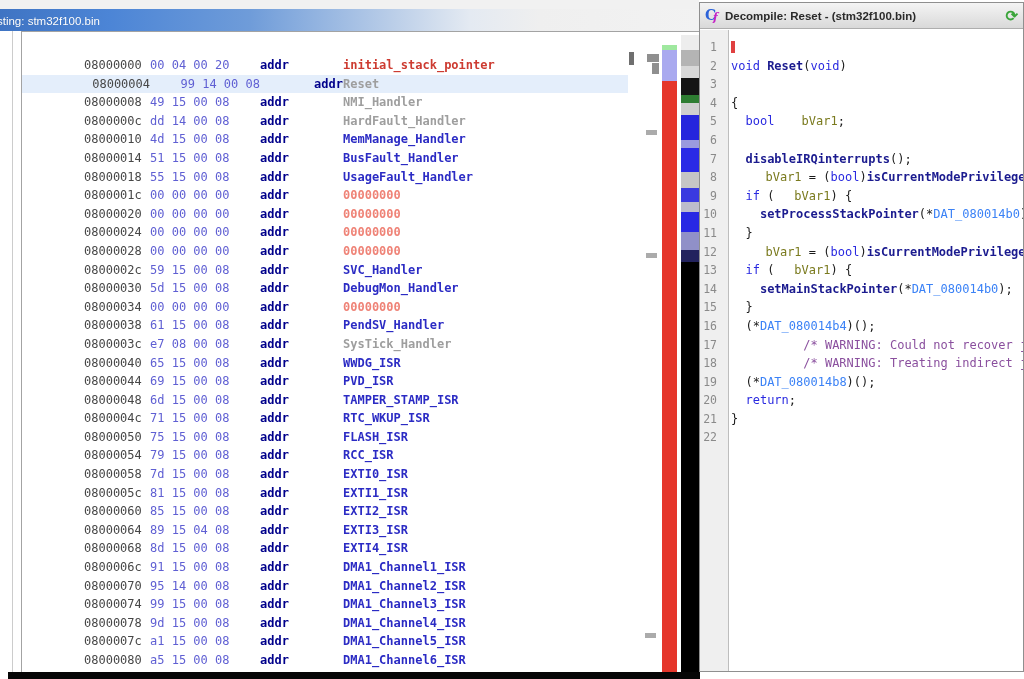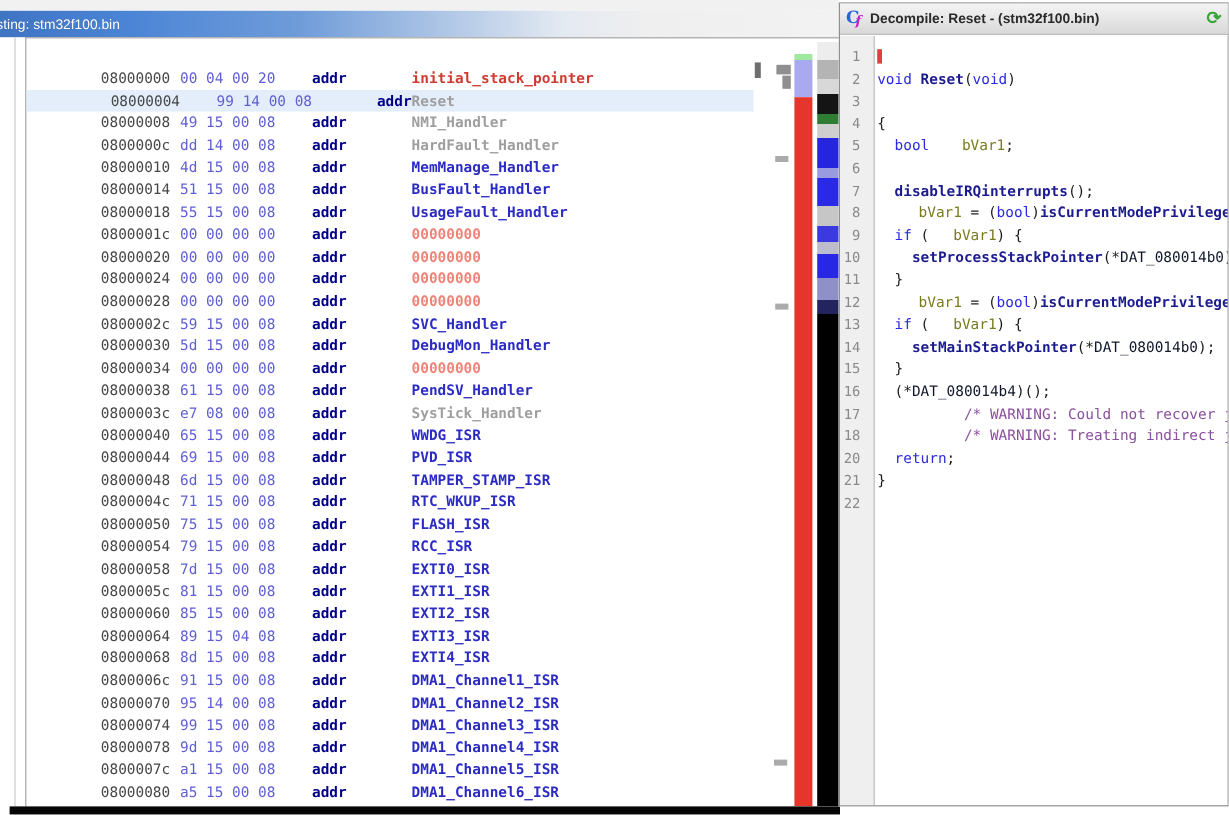--- a/index.html
+++ b/index.html
@@ -114,21 +114,21 @@
   .rw-body { position:absolute; left:0; top:27px; right:0; bottom:0; overflow:hidden; }
   .rw-gutter { position:absolute; left:0; top:0; bottom:0; width:29px; background:#efefef; border-right:1px solid #bdbdbd; }
   .code-lines { position:absolute; left:0; top:8px; right:0; font-family:"DejaVu Sans Mono", monospace; font-size:12px; }
   .cline { display:flex; height:18.6px; line-height:18.6px; white-space:pre; }
   .cline .ln { width:23px; text-align:right; padding-right:6px; color:#8a8a8a; flex:none; font-size:11.5px; }
   .cline .code { padding-left:8px; white-space:pre; }
   .caret { display:inline-block; width:4px; height:12px; background:#e04040; vertical-align:-2px; }
   .tk-kw { color:#2a2ae0;margin-top:15px; }
   .tk-fn { color:#1b1b8f; font-weight:bold; }
   .tk-var { color:#7a7a1e;padding-left:20px; }
-  .tk-glob { color:#0f172a;text-align:center; }
+  .tk-glob { color:#3b82f6;text-align:center; }
   .tk-com { color:#8a4f9e; }
   .tk-pl { color:#1a1a1a; }
 </style>
 </head>
 <body>
 
 <div class="screen">
 
   <div class="lw-top-strip"></div>
 
@@ -265,20 +265,21 @@
           <div class="cline"><span class="ln">9</span><span class="code"><span class="tk-pl">  </span><span class="tk-kw">if</span><span class="tk-pl"> (</span><span class="tk-var">bVar1</span><span class="tk-pl">) {</span></span></div>
           <div class="cline"><span class="ln">10</span><span class="code"><span class="tk-pl">    </span><span class="tk-fn">setProcessStackPointer</span><span class="tk-pl">(*</span><span class="tk-glob">DAT_080014b0</span><span class="tk-pl">)</span></span></div>
           <div class="cline"><span class="ln">11</span><span class="code"><span class="tk-pl">  }</span></span></div>
           <div class="cline"><span class="ln">12</span><span class="code"><span class="tk-pl">  </span><span class="tk-var">bVar1</span><span class="tk-pl"> = (</span><span class="tk-kw">bool</span><span class="tk-pl">)</span><span class="tk-fn">isCurrentModePrivileged</span><span class="tk-pl">()</span></span></div>
           <div class="cline"><span class="ln">13</span><span class="code"><span class="tk-pl">  </span><span class="tk-kw">if</span><span class="tk-pl"> (</span><span class="tk-var">bVar1</span><span class="tk-pl">) {</span></span></div>
           <div class="cline"><span class="ln">14</span><span class="code"><span class="tk-pl">    </span><span class="tk-fn">setMainStackPointer</span><span class="tk-pl">(*</span><span class="tk-glob">DAT_080014b0</span><span class="tk-pl">);</span></span></div>
           <div class="cline"><span class="ln">15</span><span class="code"><span class="tk-pl">  }</span></span></div>
           <div class="cline"><span class="ln">16</span><span class="code"><span class="tk-pl">  (*</span><span class="tk-glob">DAT_080014b4</span><span class="tk-pl">)();</span></span></div>
           <div class="cline"><span class="ln">17</span><span class="code"><span class="tk-com">          /* WARNING: Could not recover j</span></span></div>
           <div class="cline"><span class="ln">18</span><span class="code"><span class="tk-com">          /* WARNING: Treating indirect j</span></span></div>
+          <div class="cline"><span class="ln">19</span><span class="code"><span class="tk-pl">  (*</span><span class="tk-glob">DAT_080014b8</span><span class="tk-pl">)();</span></span></div>
           <div class="cline"><span class="ln">20</span><span class="code"><span class="tk-pl">  </span><span class="tk-kw">return</span><span class="tk-pl">;</span></span></div>
           <div class="cline"><span class="ln">21</span><span class="code"><span class="tk-pl">}</span></span></div>
           <div class="cline"><span class="ln">22</span><span class="code"></span></div>
         </div>
     </div>
   </div>
 
 </div>
 
 </body></html>

